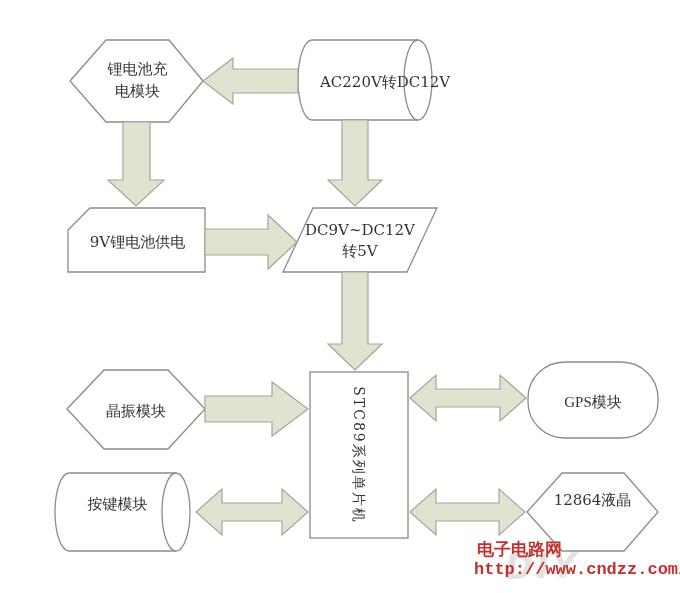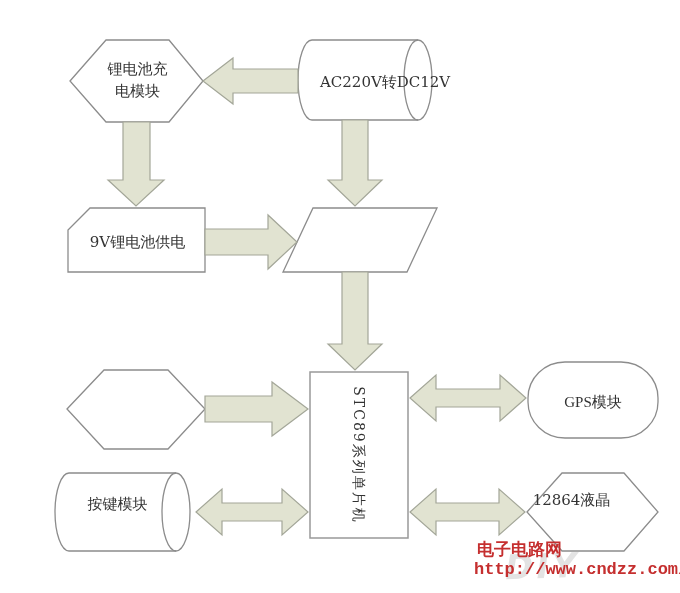--- a/index.html
+++ b/index.html
@@ -96,29 +96,34 @@
 
   <div class="lbl" style="left:85px;top:58px;width:105px;">
     <span class="ln">锂电池充</span>
     <span class="ln">电模块</span>
   </div>
 
   <div class="lbl" style="left:298px;top:71px;width:122px;margin-left:22px;">AC220V转DC12V</div>
 
   <div class="lbl" style="left:75px;top:231px;width:125px;">9V锂电池供电</div>
 
+  <div class="lbl" style="left:295px;top:220px;width:130px;line-height:21px;">
+    <span class="ln">DC9V~DC12V</span>
+    <span class="ln">转5V</span>
+  </div>
 
   <div id="mcu-label">STC89系列单片机</div>
 
+  <div class="lbl" style="left:80px;top:400px;width:112px;">晶振模块</div>
 
   <div class="lbl" style="left:60px;top:493px;width:115px;">按键模块</div>
 
   <div class="lbl" style="left:533px;top:391px;width:120px;font-family:Liberation Serif, serif;">GPS模块</div>
 
-  <div class="lbl" style="left:514px;top:489px;width:115px;">
+  <div class="lbl" style="left:535px;top:489px;width:115px;">
     <span class="ln">12864液晶</span>
   </div>
 
   <div id="watermark">DIY</div>
 
   <div id="site-name" class="brand">电子电路网</div>
 
   <div id="site-url" class="brand">http://www.cndzz.com/</div>
 
 </div>

